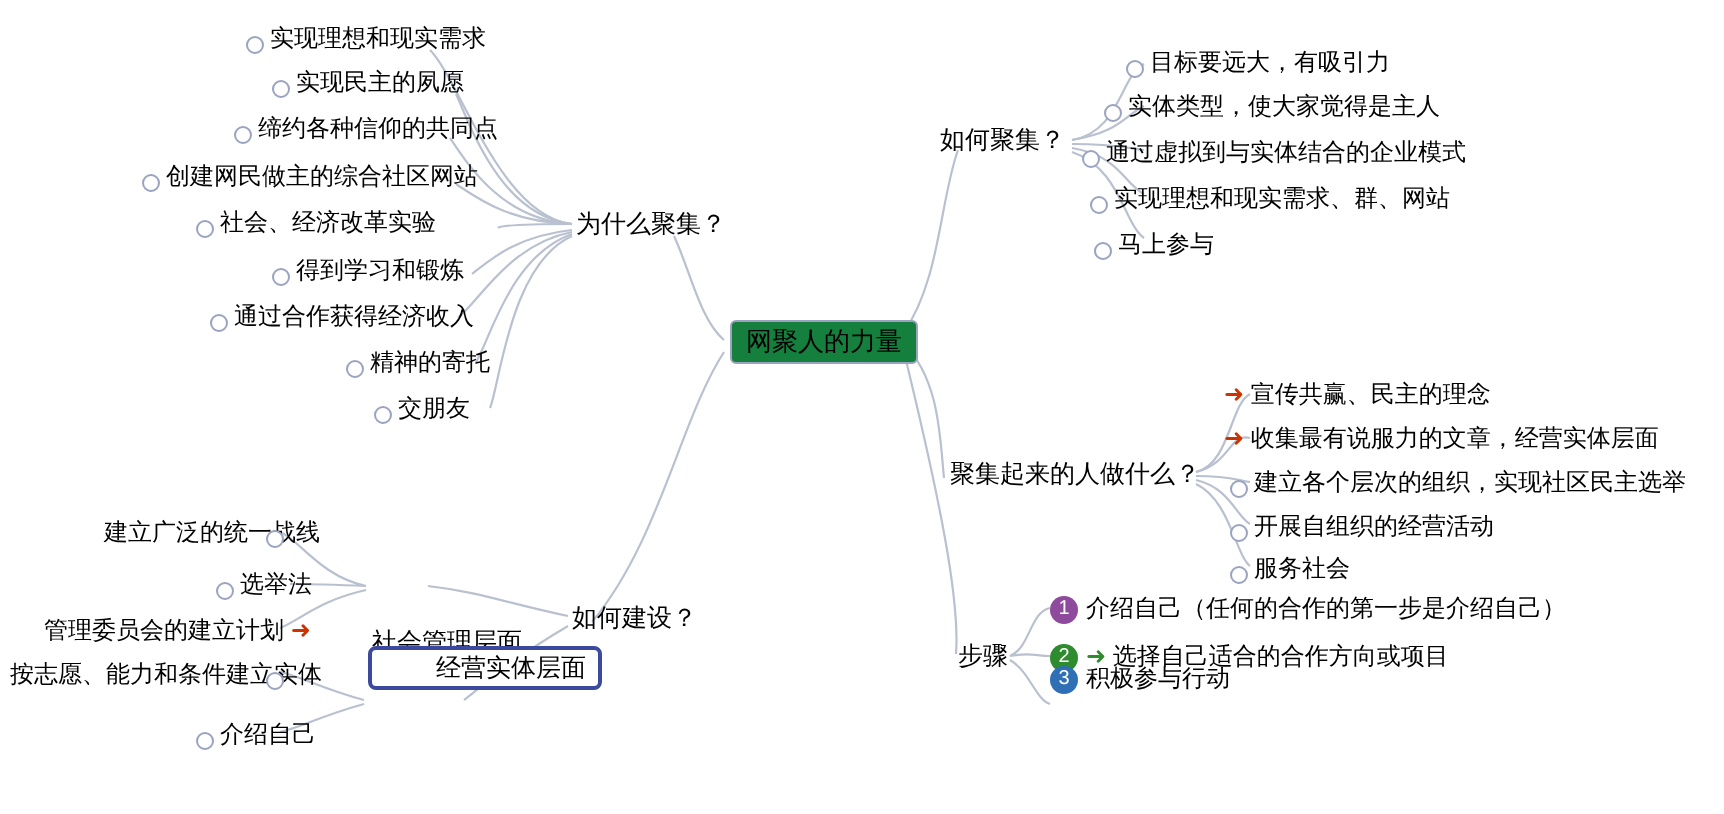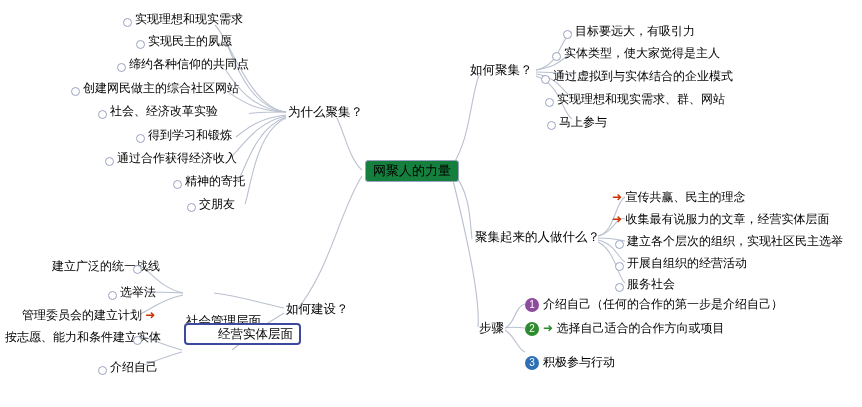--- a/index.html
+++ b/index.html
@@ -138,21 +138,21 @@
 
   <div class="node leaf" style="left:627px;top:277px;">服务社会</div>
   <div class="dot" style="left:615px;top:283px;"></div>
 
   <div class="node leaf" style="left:525px;top:297px;">
     <span class="numdot" style="background:#8e4b9e;">1</span><span>介绍自己（任何的合作的第一步是介绍自己）</span>
   </div>
   <div class="node leaf" style="left:525px;top:321px;">
     <span class="numdot" style="background:#2e8b2e;">2</span><span class="greenarrow">➜</span> <span>选择自己适合的合作方向或项目</span>
   </div>
-  <div class="node leaf" style="left:525px;top:355px;">
+  <div class="node leaf" style="left:525px;top:332px;">
     <span class="numdot" style="background:#2f6fb5;">3</span><span>积极参与行动</span>
   </div>
 
   <div class="node leaf" style="left:52px;top:259px;font-family:Liberation Serif, serif;">建立广泛的统一战线</div>
   <div class="dot" style="left:133px;top:265px;"></div>
 
   <div class="node leaf" style="left:120px;top:285px;">选举法</div>
   <div class="dot" style="left:108px;top:291px;"></div>
 
   <div class="node leaf" style="left:22px;top:308px;">

